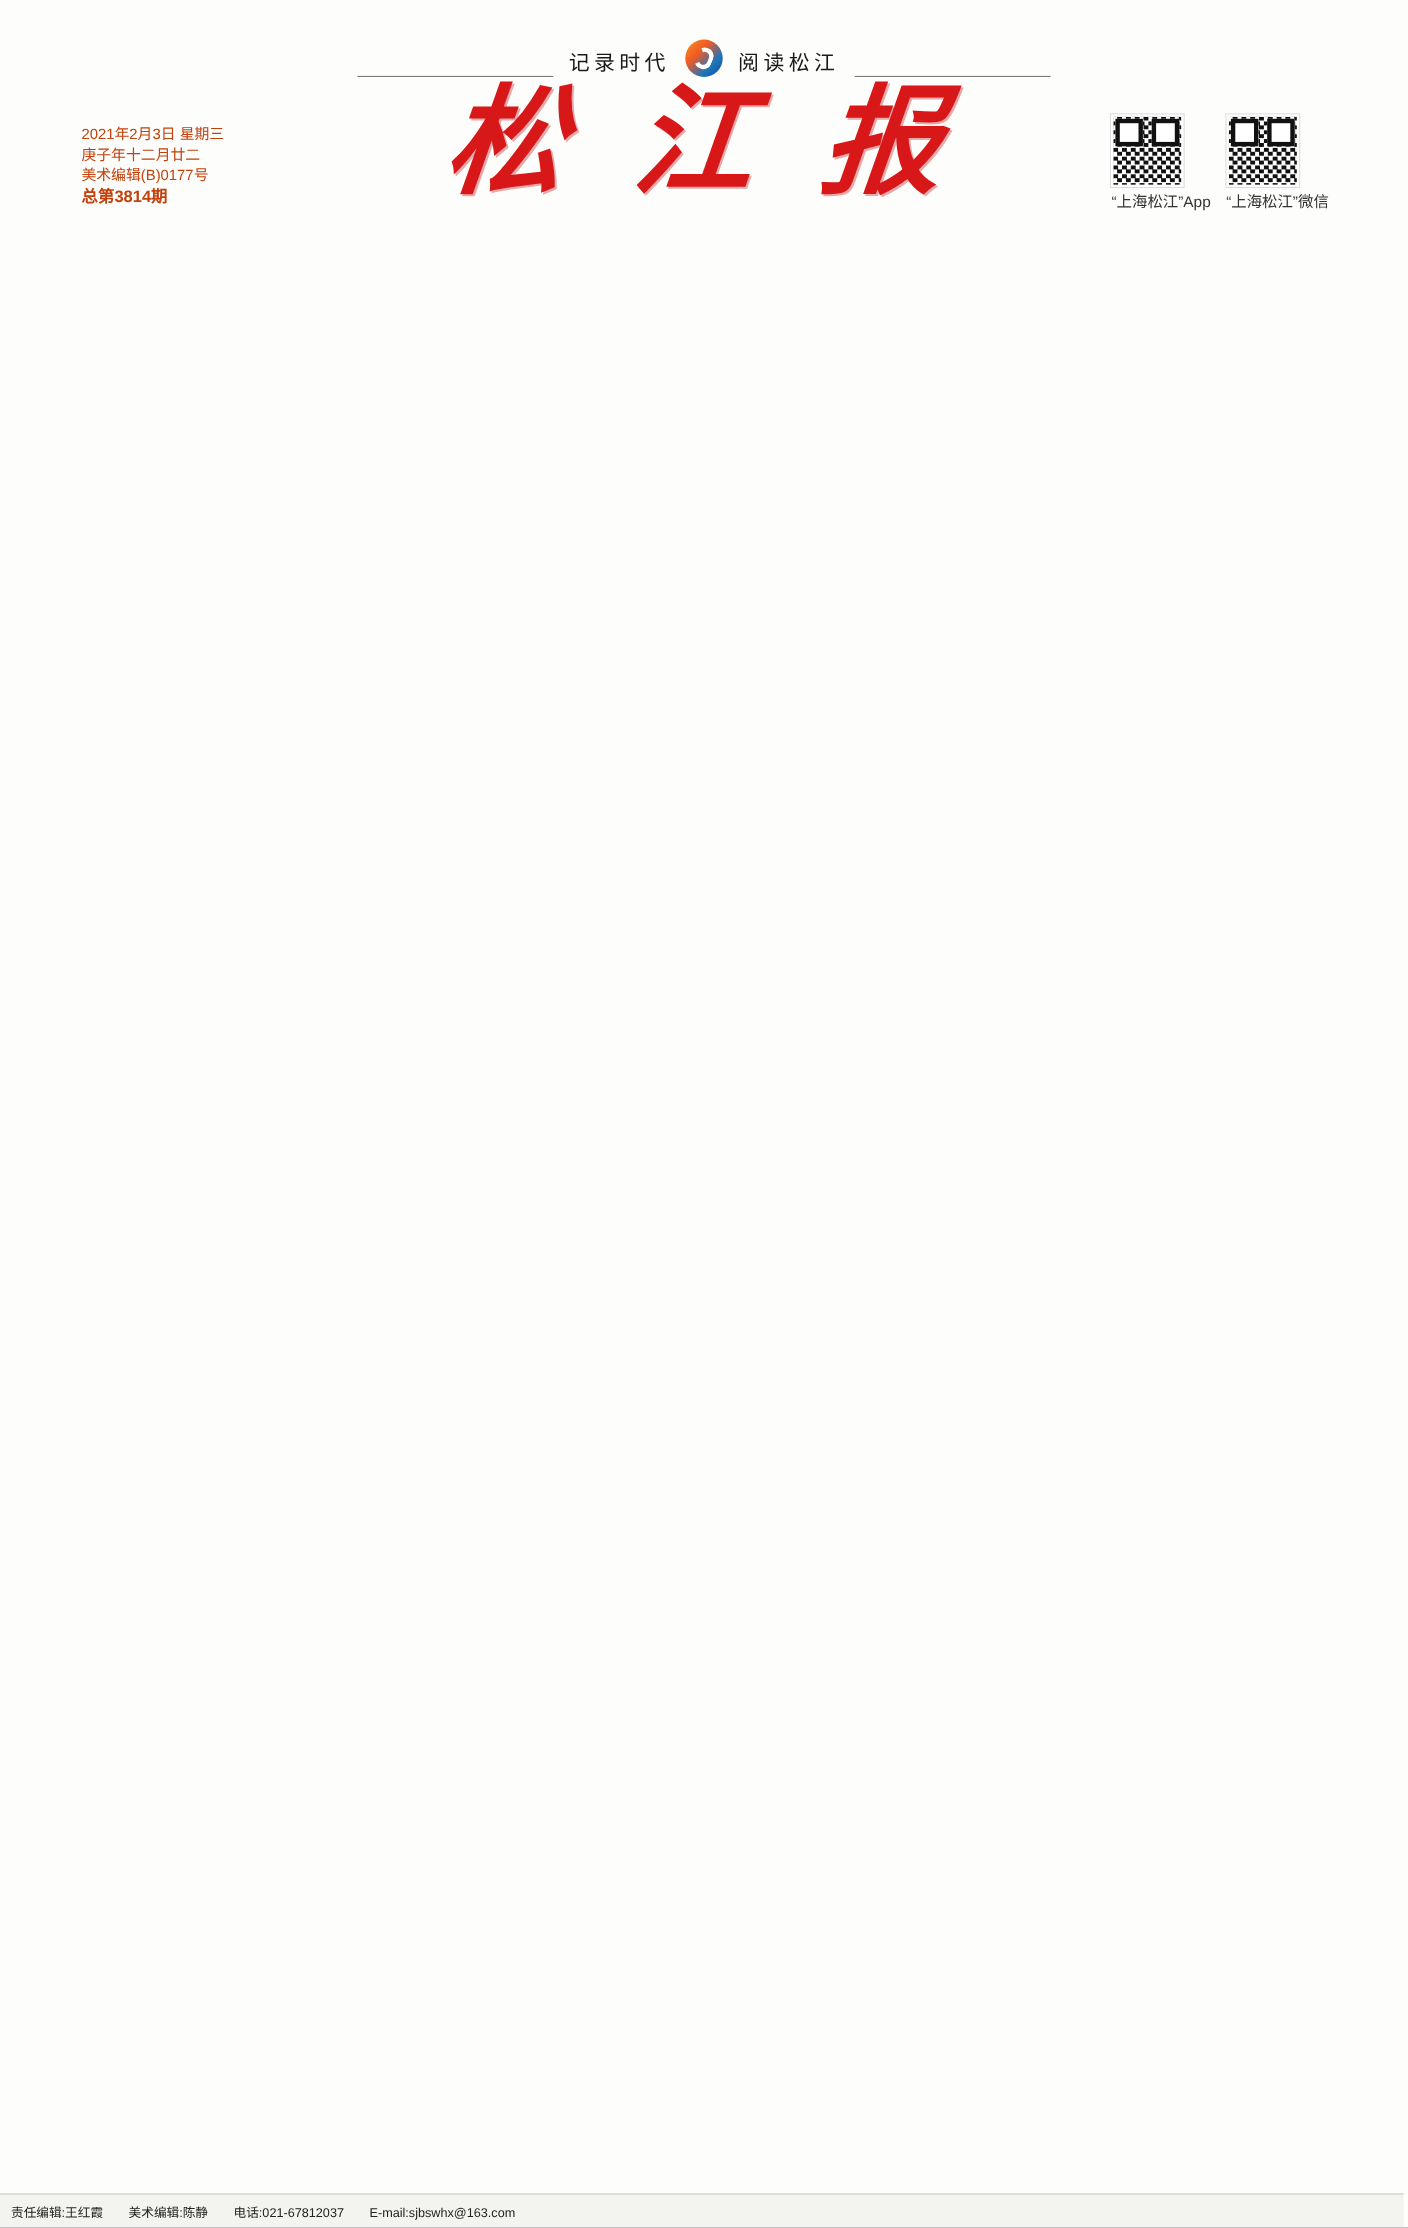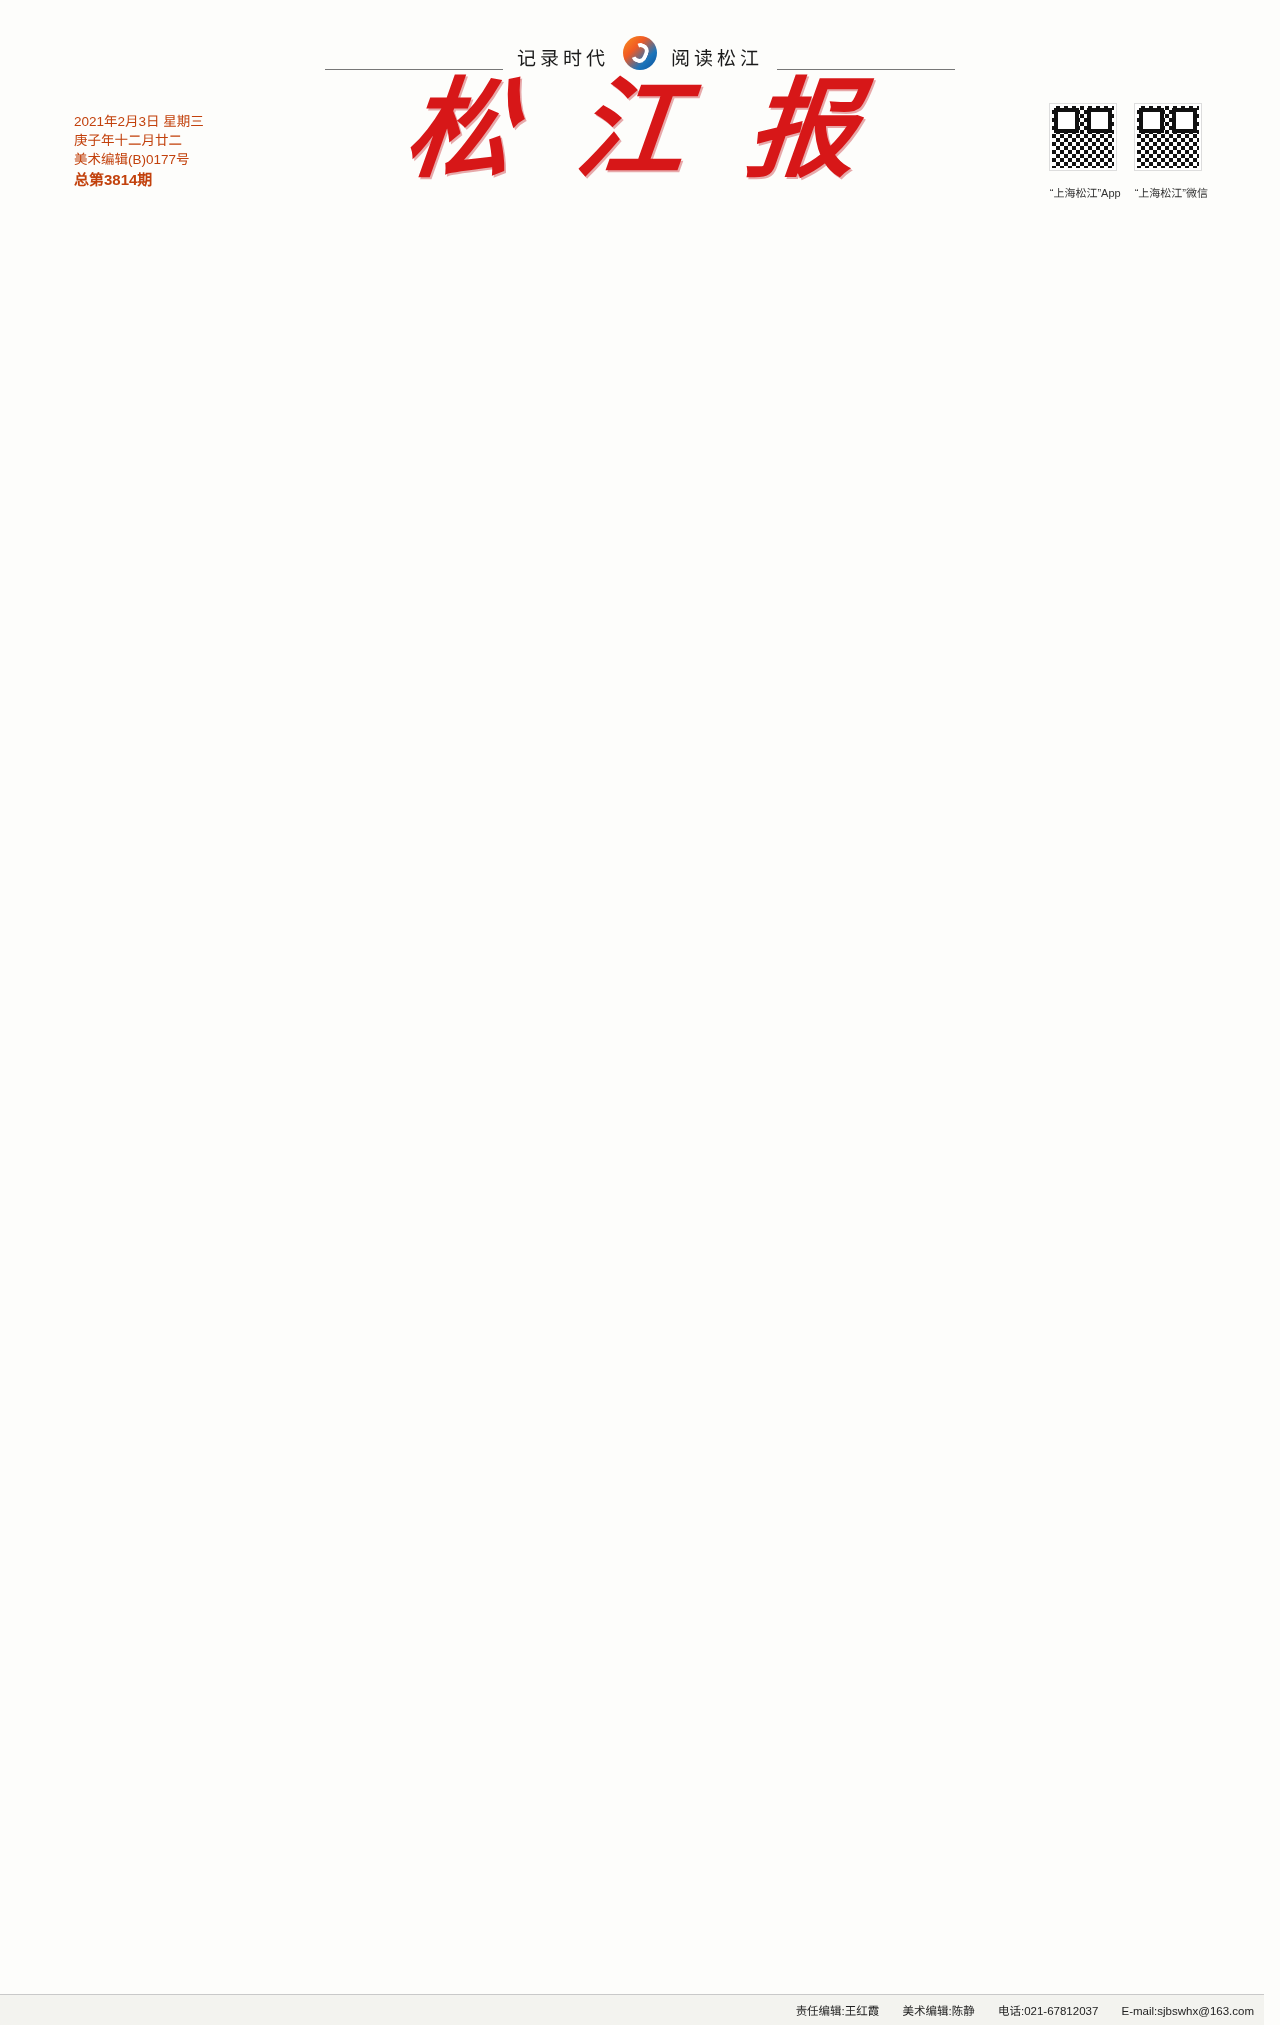--- a/index.html
+++ b/index.html
@@ -38,25 +38,25 @@
 
   .qr-wrap{position:absolute;right:36px;top:104px;display:flex;gap:14px;}
   .qr-item{text-align:center;}
   .qr-box{width:62px;height:62px;background:
       repeating-conic-gradient(#111 0% 25%, #fff 0% 50%) 0 0/8px 8px;
       border:2px solid #fff;outline:1px solid #ddd;position:relative;}
   .qr-box::before,.qr-box::after{content:"";position:absolute;width:17px;height:17px;
     border:4px solid #111;background:#fff;}
   .qr-box::before{left:2px;top:2px;}
   .qr-box::after{right:2px;top:2px;}
-  .qr-cap{font-size:11px;color:#333;margin-top:14px;font-family:"Liberation Sans","DejaVu Sans",sans-serif;}
+  .qr-cap{font-size:14px;color:#333;margin-top:2px;font-family:"Liberation Sans","DejaVu Sans",sans-serif;}
 
   
-  .footer{position:absolute;left:0;right:16px;bottom:0;border-top:1px solid #c9c9c9;background:#f3f3ef;
-    text-align:right;font-family:"Liberation Sans","DejaVu Sans",sans-serif;font-size:11.5px;color:#222;padding:7px 0;}
+  .footer{position:absolute;left:0;right:4px;bottom:0;border-top:1px solid #c9c9c9;background:#f3f3ef;
+    text-align:left;font-family:"Liberation Sans","DejaVu Sans",sans-serif;font-size:11.5px;color:#222;padding:7px 0;}
   .footer span{margin:0 10px;}
 </style>
 </head>
 <body>
 
 <div class="page">
   <div class="inner">
 
     <div class="masthead">
 

